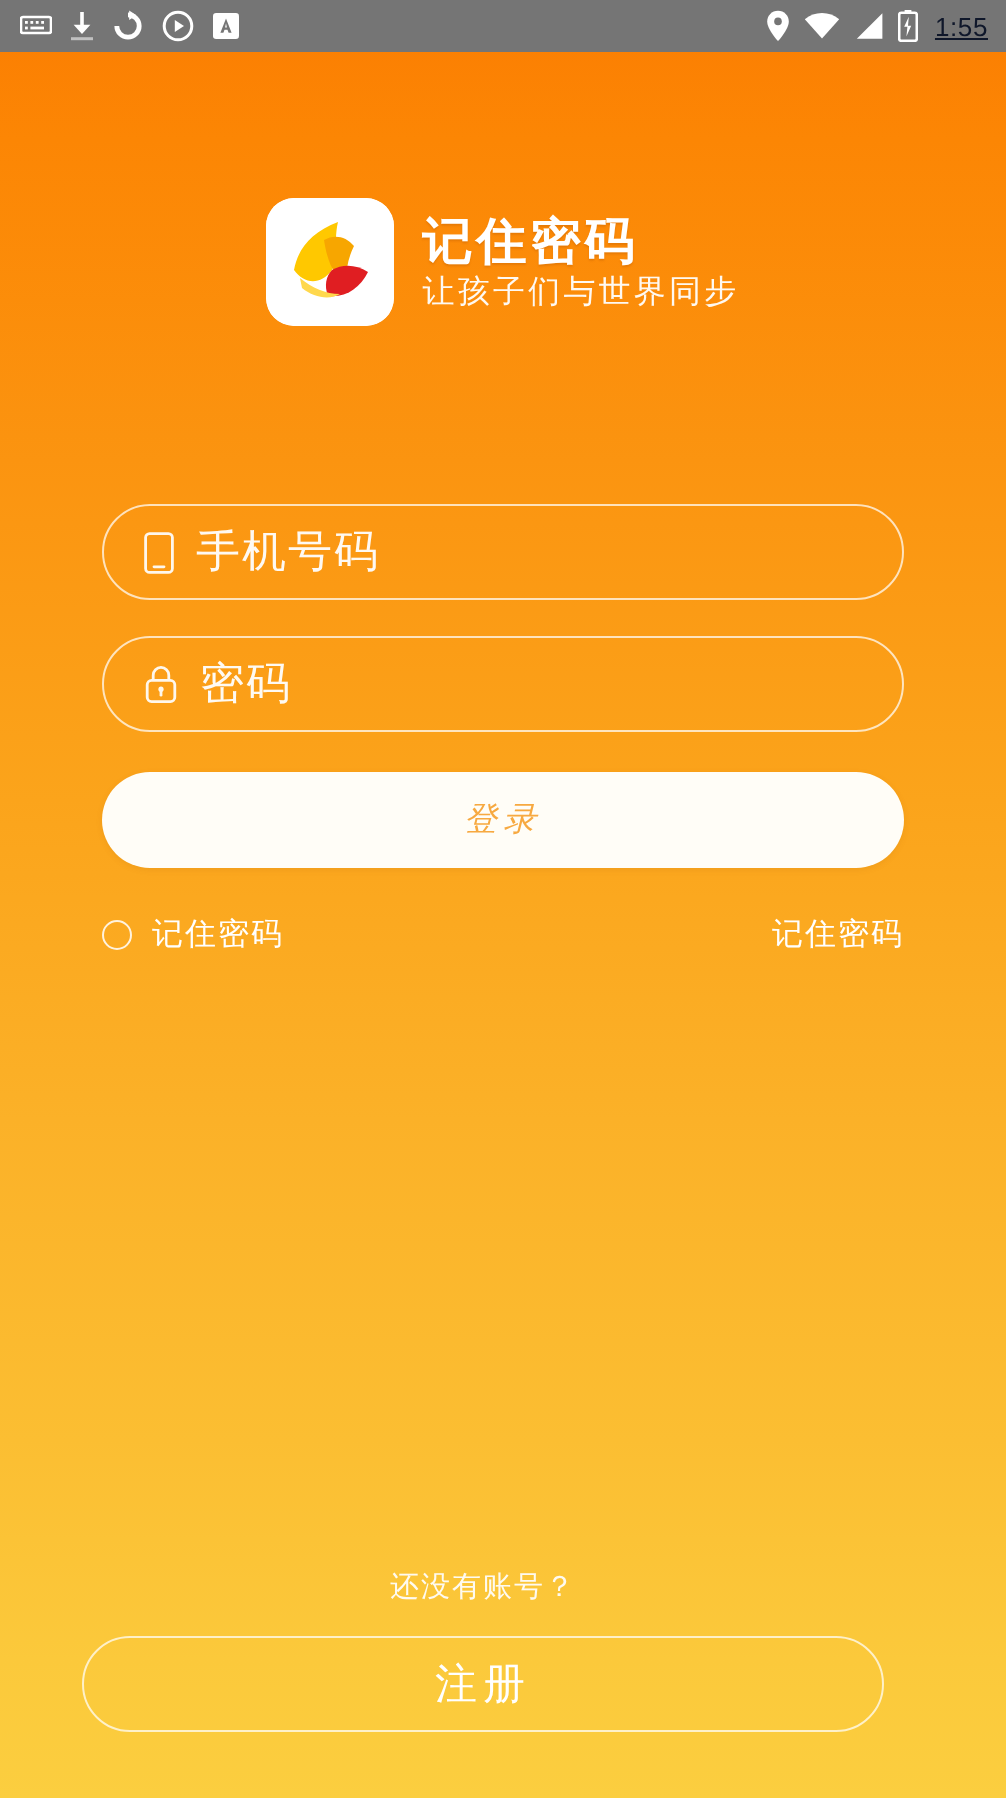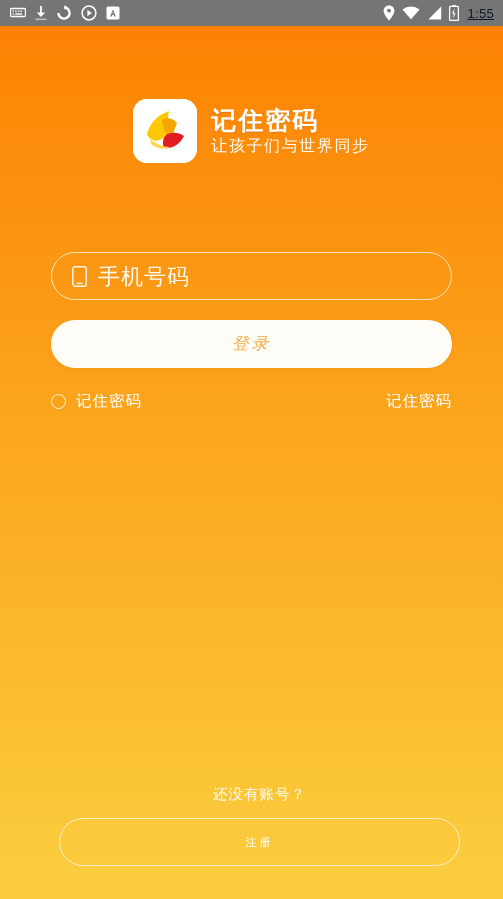--- a/index.html
+++ b/index.html
@@ -163,21 +163,21 @@
     font-size: 15.5px;
     letter-spacing: 1px;
     line-height: 1;
     text-align: center;
   }
   #forgot-password { cursor: pointer; }
 
   
   #bottom-area {
     position: absolute;
-    left: 59px;
+    left: 41px;
     bottom: 33px;
     width: 401px;
     display: flex;
     flex-direction: column;
     align-items: center;
   }
   #no-account-text {
     color: #ffffff;
     font-size: 14.5px;
     letter-spacing: 1px;
@@ -185,21 +185,21 @@
     margin-bottom: 17px;
     line-height: 1;
   }
   #register-button {
     width: 401px;
     height: 48px;
     border: 1px solid rgba(255,255,255,.72);
     border-radius: 24px;
     background: transparent;
     color: #ffffff;
-    font-size: 11px;
+    font-size: 21px;
     font-family: "DejaVu Sans", "Liberation Sans", sans-serif;
     letter-spacing: 3px;
     cursor: pointer;
   }
 </style>
 </head>
 <body>
 
 <div id="screen">
 
@@ -286,20 +286,29 @@
   <div id="form-area">
 
     <div class="field">
       <svg class="field-icon" width="15" height="21" viewBox="0 0 15 21">
         <rect x="0.8" y="0.8" width="13.4" height="19.4" rx="2" fill="none" stroke="#ffffff" stroke-width="1.4"></rect>
         <line x1="5" y1="17.4" x2="10" y2="17.4" stroke="#ffffff" stroke-width="1.4" stroke-linecap="round"></line>
       </svg>
       <input class="field-input" id="phone-input" type="tel" placeholder="手机号码" style="">
     </div>
 
+    <div class="field">
+      <svg class="field-icon" width="17" height="20" viewBox="0 0 17 20">
+        <path d="M4.6 8.2 V5.6 a3.9 3.9 0 0 1 7.8 0 V8.2" fill="none" stroke="#ffffff" stroke-width="1.4"></path>
+        <rect x="1.6" y="8.2" width="13.8" height="10.6" rx="2.2" fill="none" stroke="#ffffff" stroke-width="1.4"></rect>
+        <circle cx="8.5" cy="12.6" r="1.3" fill="#ffffff"></circle>
+        <line x1="8.5" y1="13.4" x2="8.5" y2="15.6" stroke="#ffffff" stroke-width="1.4" stroke-linecap="round"></line>
+      </svg>
+      <input class="field-input" id="password-input" type="password" placeholder="密码" style="">
+    </div>
 
     <button id="login-button">登录</button>
 
     <div id="options-row">
       <div id="remember-wrap">
         <span id="remember-radio"></span>
         <span class="opt-text">记住密码</span>
       </div>
       <span class="opt-text" id="forgot-password">记住密码</span>
     </div>

